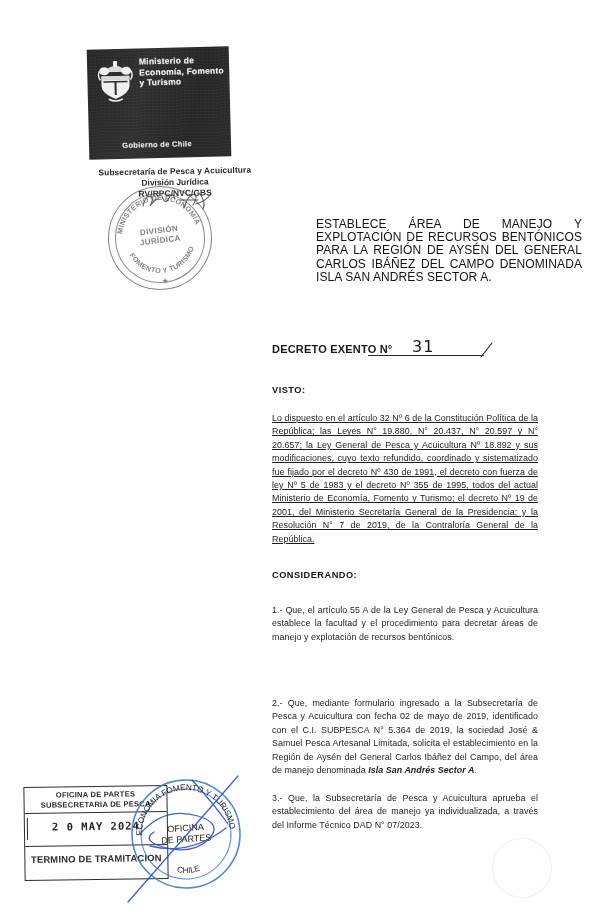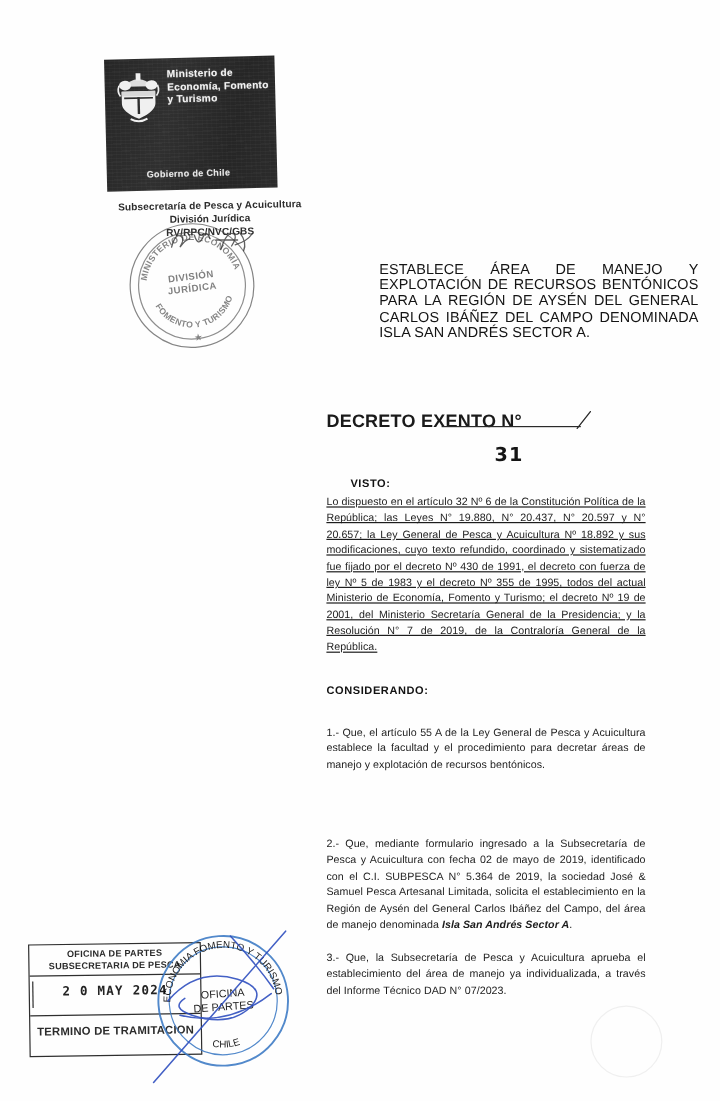--- a/index.html
+++ b/index.html
@@ -213,21 +213,21 @@
     position: absolute;
     left: 272px;
     top: 338px;
     width: 266px;
     height: 24px;
   }
   .decreto-label {
     position: absolute;
     left: 0;
     top: 5px;
-    font-size: 15px;
+    font-size: 11px;
     font-weight: 700;
     letter-spacing: .2px;
   }
   .decreto-rule {
     position: absolute;
     left: 96px;
     top: 17px;
     width: 116px;
     height: 0;
     border-bottom: 1.1px solid #2a2a2a;
@@ -238,35 +238,34 @@
     top: 4px;
     width: 14px;
     height: 16px;
   }
   .decreto-number {
     position: absolute;
     left: 140px;
     top: -1px;
     font-family: "DejaVu Sans", sans-serif;
     font-size: 16px;
-    font-weight: 700;
+    font-weight: 400;
     letter-spacing: 1px;
     color: #151515;
-    margin-top: 32px;
   }
 
   .section-head {
     position: absolute;
     left: 272px;
     font-size: 9.2px;
     font-weight: 700;
     letter-spacing: .5px;
     color: #121212;
   }
-  #visto-head { top: 398px; margin-left: 20px; }
+  #visto-head { top: 385px; }
   #considerando-head { top: 570px; }
 
   .body-par {
     position: absolute;
     left: 272px;
     width: 266px;
     font-size: 8.9px;
     line-height: 13.4px;
     text-align: justify;
     color: #1d1d1d;

